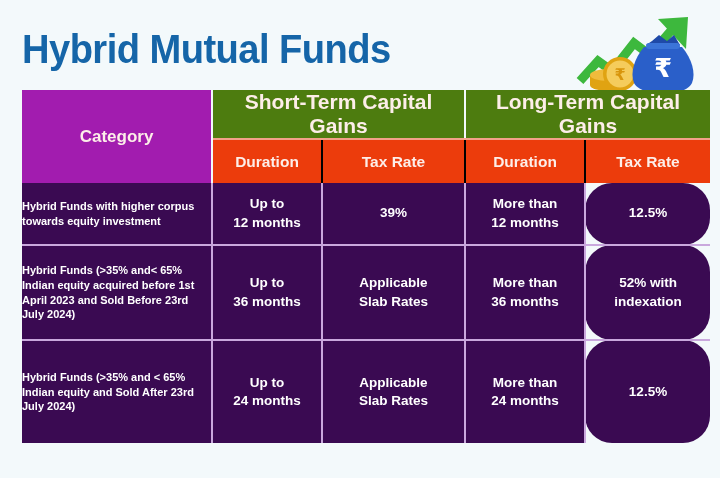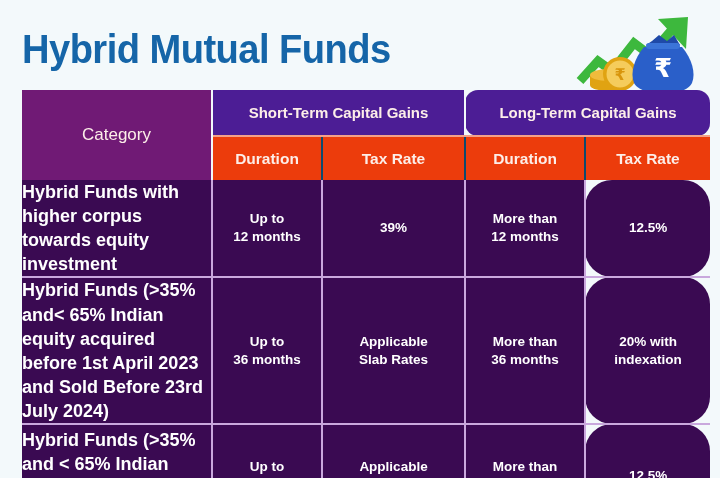--- a/index.html
+++ b/index.html
@@ -59,58 +59,58 @@
   }
 
   .col-category  { width: 190px; }
   .col-dur-st    { width: 110px; }
   .col-rate-st   { width: 143px; }
   .col-dur-lt    { width: 120px; }
   .col-rate-lt   { width: 125px; }
 
   
   .hdr-category {
-    background: #701a75;
+    background: #a21caf;
     color: #fdeee9;
     font-size: 17px;
-    font-weight: normal;
+    font-weight: bold;
     text-align: center;
     vertical-align: middle;
     height: 88px;
     border-right: 2px solid #f3f9fb;
   }
   .hdr-group {
-    background: #4c1d95;
+    background: #4d7c0f;
     color: #fdeee9;
-    font-size: 15px;
+    font-size: 21px;
     font-weight: bold;
     text-align: center;
     vertical-align: middle;
     height: 45px;
     border-right: 2px solid #f3f9fb;
     border-bottom: 2px solid #f3a18a;
   }
-  .hdr-group.last { border-right: none; border-radius: 13px; }
+  .hdr-group.last { border-right: none; }
   .hdr-sub {
     background: #ec3c0c;
     color: #fdeee9;
     font-size: 15.5px;
     font-weight: bold;
     text-align: center;
     vertical-align: middle;
     height: 43px;
-    border-right: 2px solid #0c4a6e;
+    border-right: 2px solid #000000;
   }
   .hdr-sub.last { border-right: none; }
 
   
   .cell-category {
     background: #3a0a52;
     color: #ffffff;
-    font-size: 18px;
+    font-size: 11px;
     font-weight: bold;
     line-height: 1.34;
     text-align: left;
     vertical-align: middle;
     padding: 8px 10px 8px 10px;
     border-right: 2px solid #c9a8dd;
     border-bottom: 2px solid #c9a8dd;
   }
   .cell-val {
     background: #3a0a52;
@@ -122,21 +122,21 @@
     vertical-align: middle;
     padding: 8px 6px;
     border-right: 2px solid #c9a8dd;
     border-bottom: 2px solid #c9a8dd;
   }
   .cell-val.last { border-right: none; border-radius: 27px; }
   tr.last-row .cell-category,
   tr.last-row .cell-val { border-bottom: none; }
 
   .r1 { height: 62px; }
-  .r2 { height: 117px; }
+  .r2 { height: 95px; }
   .r3 { height: 103px; margin-left: 36px; }
 </style>
 </head>
 <body>
 
 <div id="header-area">
 
   <div id="page-title">Hybrid Mutual Funds</div>
 
   <div id="growth-icon">
@@ -195,21 +195,21 @@
       <td class="cell-val last">12.5%</td>
     </tr>
     <tr class="r2">
       <td class="cell-category">Hybrid Funds (&gt;35% and&lt; 65% Indian equity acquired before 1st April 2023 and Sold Before 23rd July 2024)</td>
       <td class="cell-val" style="white-space: pre-line;">Up to
 36 months</td>
       <td class="cell-val" style="white-space: pre-line;">Applicable
 Slab Rates</td>
       <td class="cell-val" style="white-space: pre-line;">More than
 36 months</td>
-      <td class="cell-val last" style="white-space: pre-line;">20% with
+      <td class="cell-val last" style="white-space: pre-line;">52% with
 indexation</td>
     </tr>
     <tr class="r3 last-row">
       <td class="cell-category">Hybrid Funds (&gt;35% and &lt; 65% Indian equity and Sold After 23rd July 2024)</td>
       <td class="cell-val" style="white-space: pre-line;">Up to
 24 months</td>
       <td class="cell-val" style="white-space: pre-line;">Applicable
 Slab Rates</td>
       <td class="cell-val" style="white-space: pre-line;">More than
 24 months</td>

